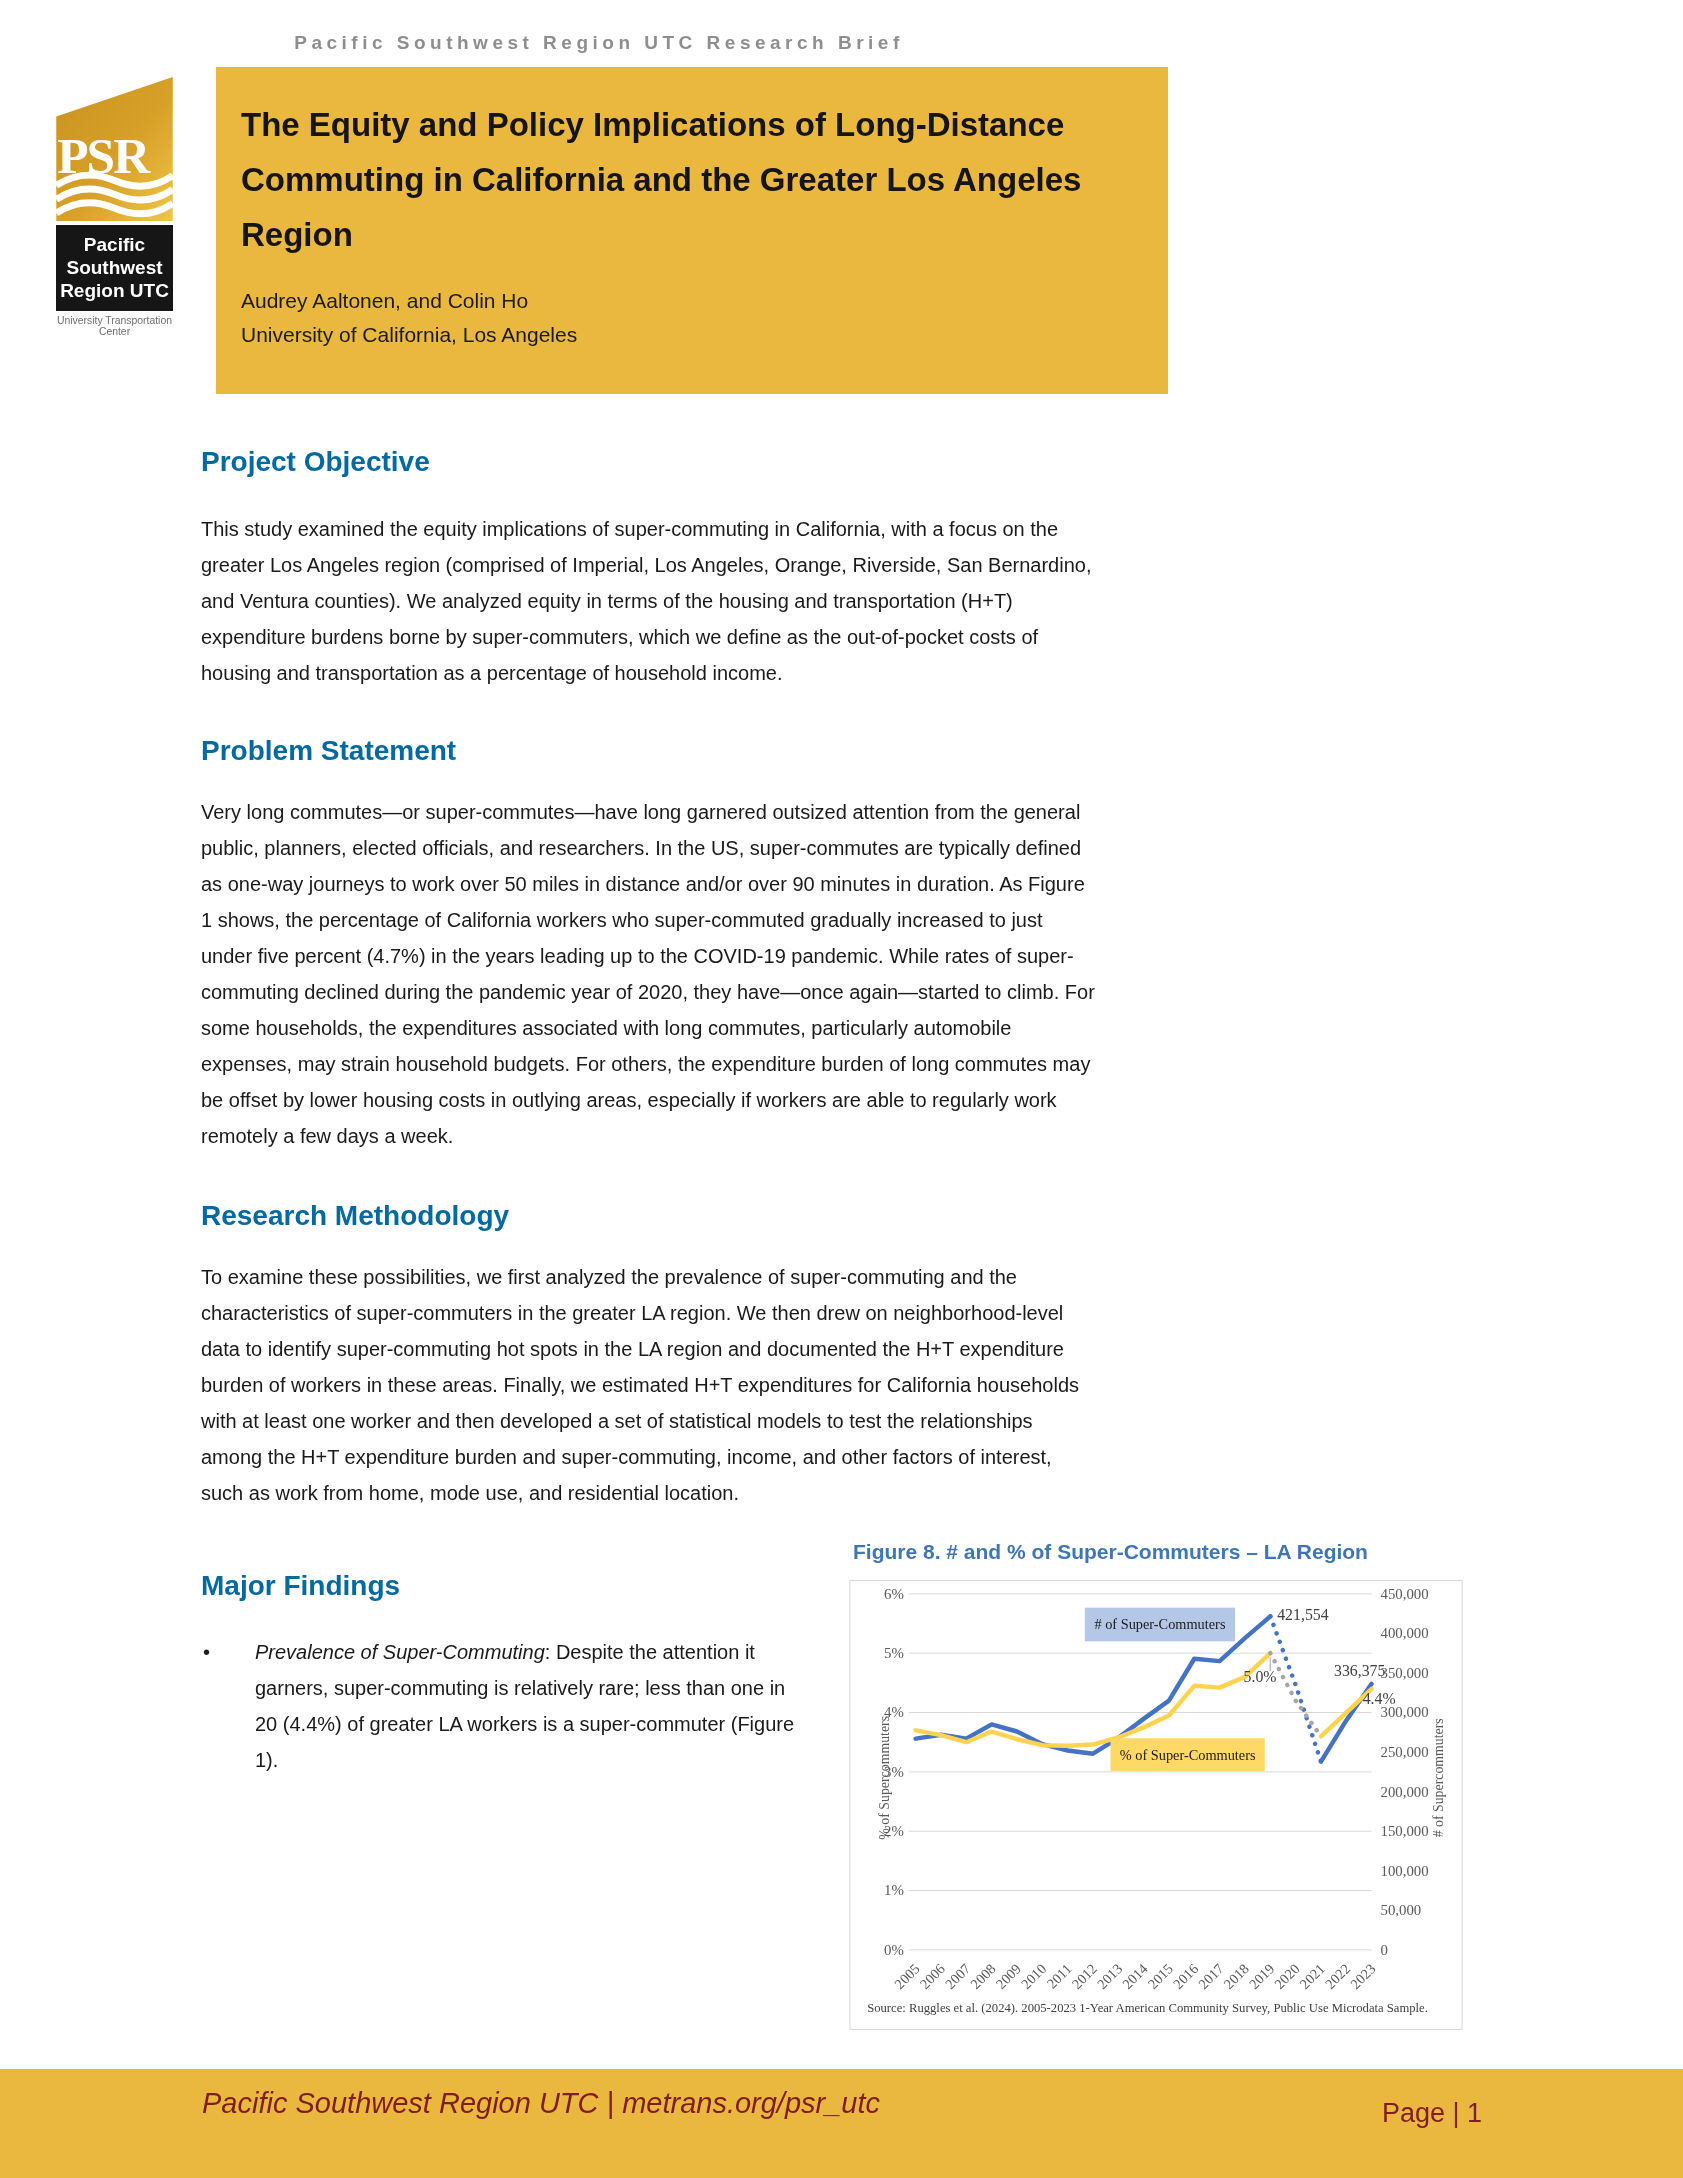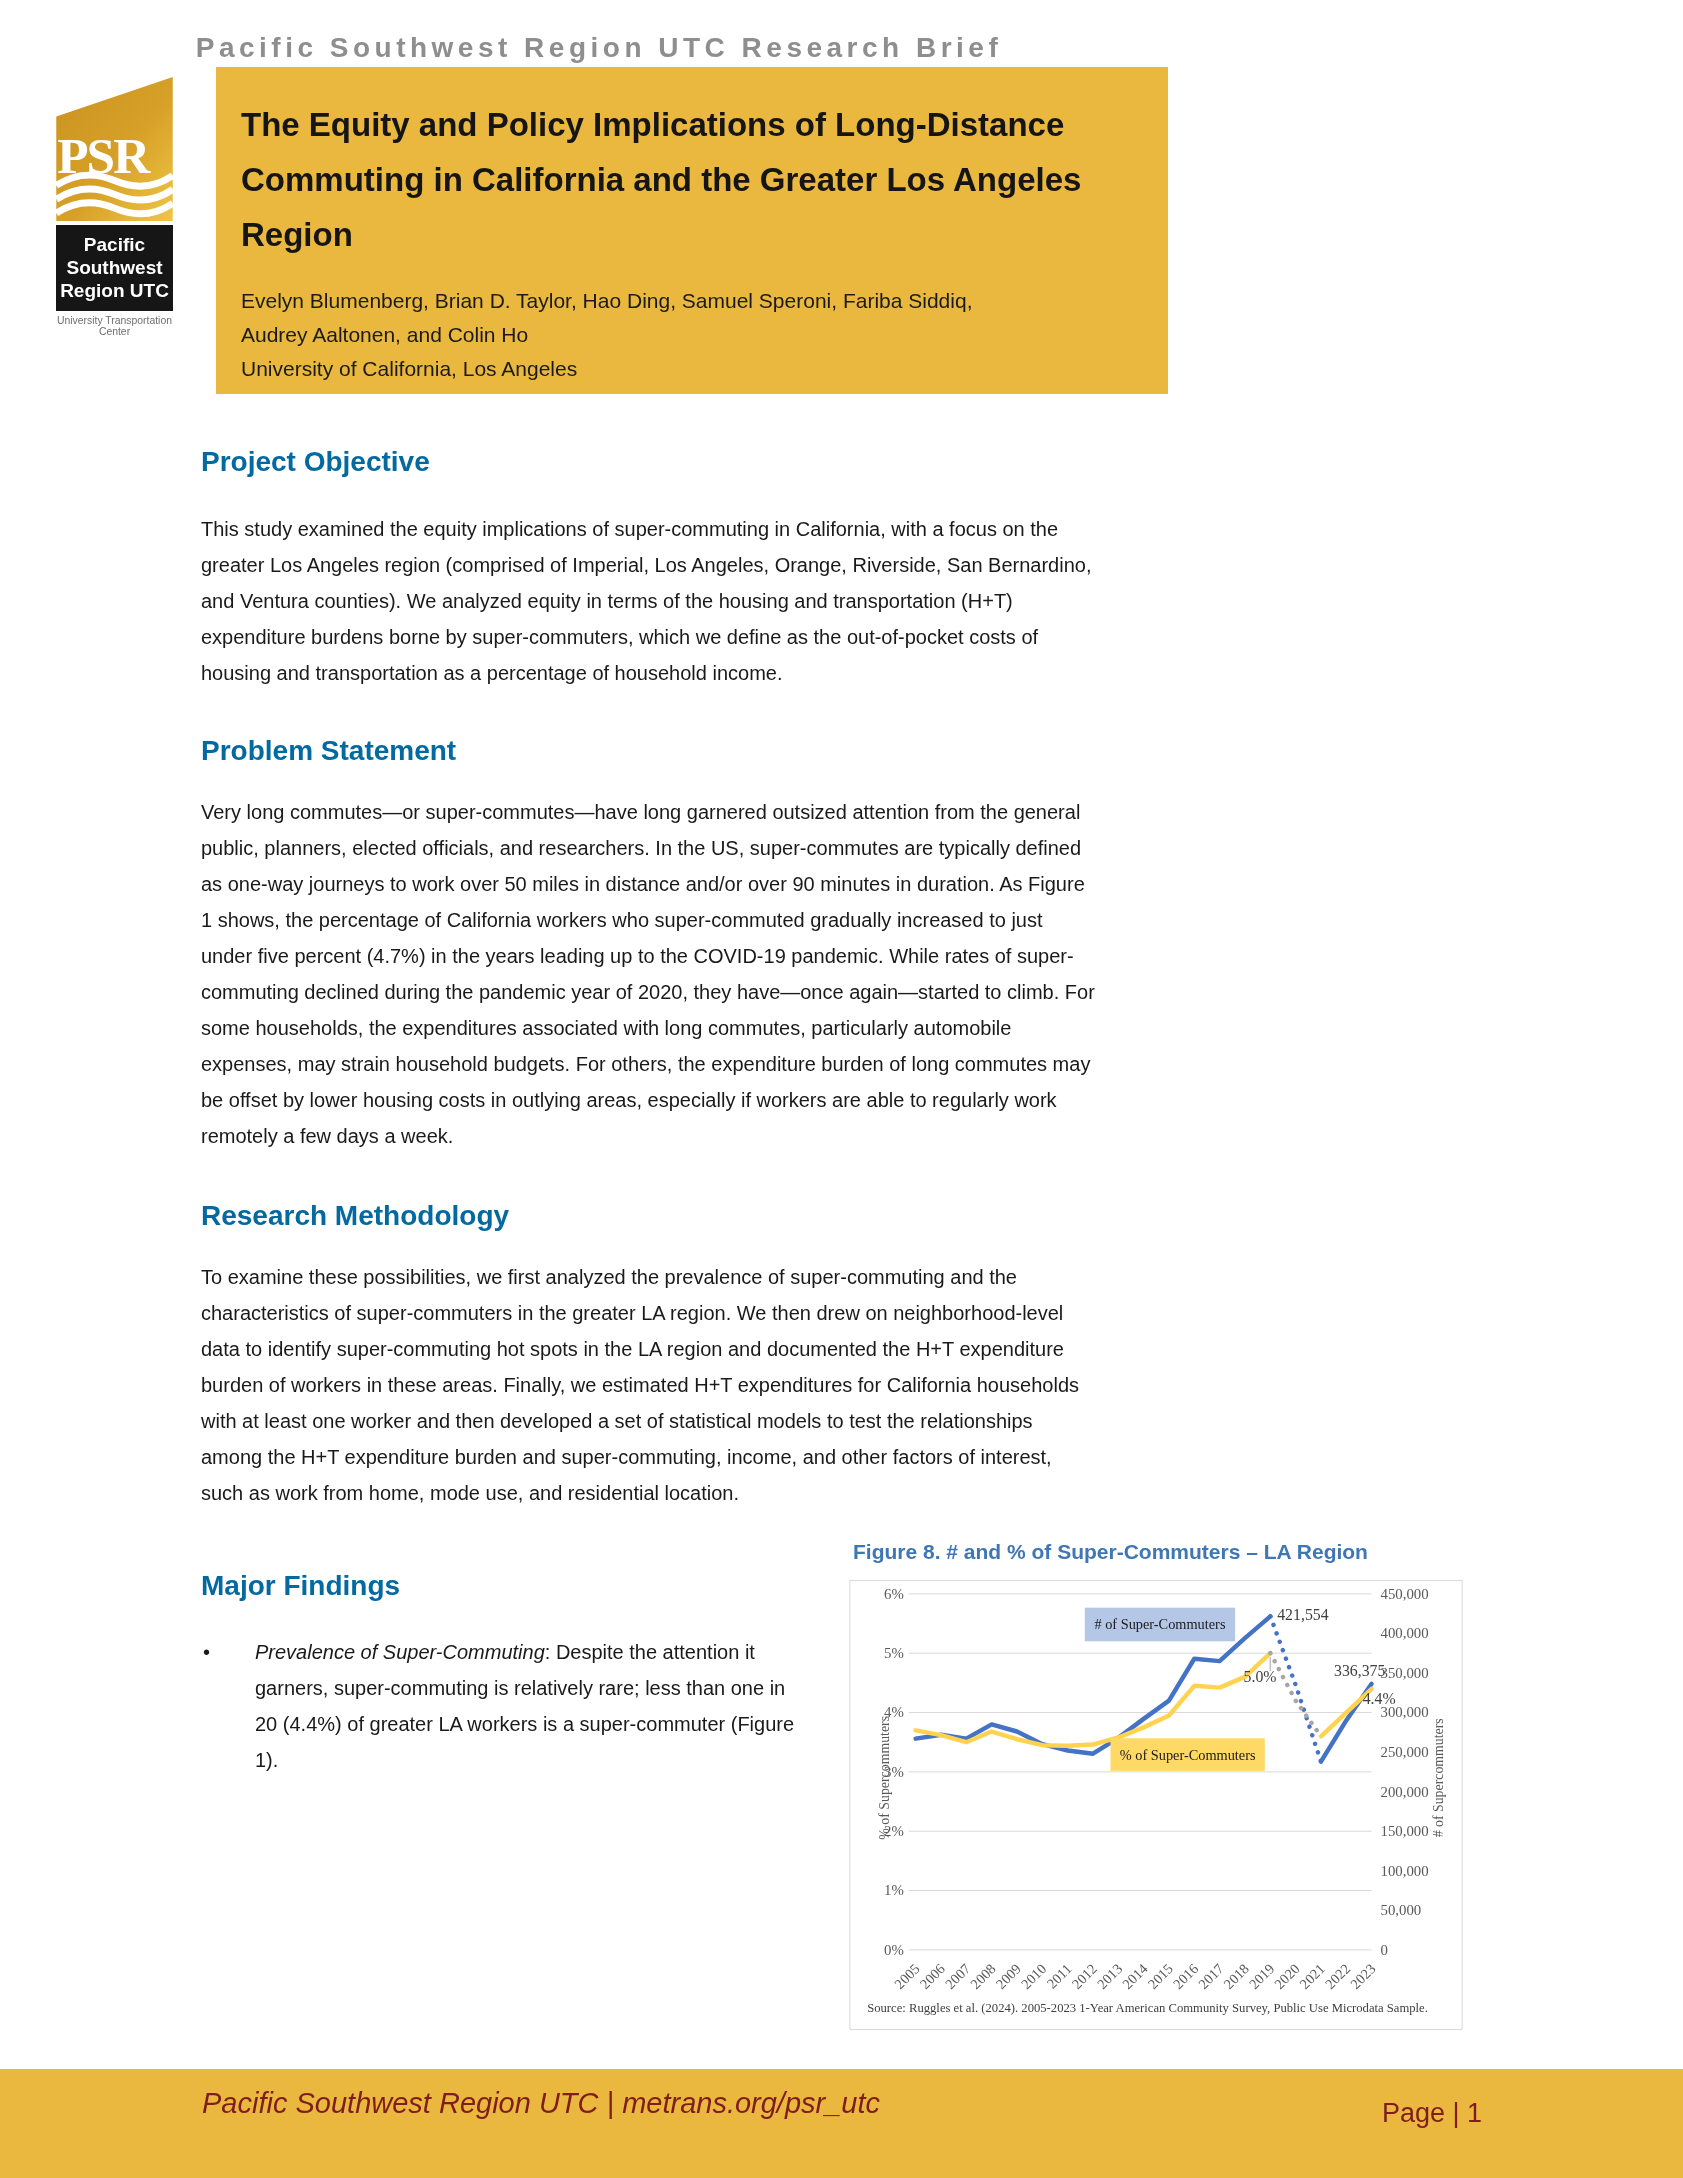--- a/index.html
+++ b/index.html
@@ -1,19 +1,19 @@
 <!DOCTYPE html>
 <html><head>
 <meta charset="utf-8">
 <style>
   html,body{margin:0;padding:0;background:#fff;}
   .page{position:relative;width:1683px;height:2178px;background:#fff;overflow:hidden;
         font-family:"Liberation Sans",sans-serif;color:#1a1a1a;}
   .kicker{position:absolute;top:32px;left:0;width:1198px;text-align:center;
-          font-size:28px;font-weight:bold;letter-spacing:4.5px;color:#8e8e8e;}
+          font-size:19px;font-weight:bold;letter-spacing:4.5px;color:#8e8e8e;}
   
   .logo{position:absolute;left:56px;top:71px;width:117px;}
   .logo-black{width:117px;background:#161616;color:#fff;text-align:center;
               font-weight:bold;font-size:19px;line-height:23px;padding:8px 0 9px 0;}
   .logo-tag{width:117px;text-align:center;font-size:10.4px;color:#6f6f6f;margin-top:4px;}
   
   .banner{position:absolute;left:216px;top:67px;width:952px;height:327px;background:#EAB73F;
           box-sizing:border-box;padding:30px 0 0 25px;}
   .banner-title{font-size:33px;line-height:55px;font-weight:bold;color:#151515;}
   .banner-authors{margin-top:22px;font-size:21px;line-height:34px;color:#1b1b1b;}
@@ -63,21 +63,20 @@
     </div>
     <div class="logo-tag">University Transportation Center</div>
   </div>
 
   <div class="banner">
     <div class="banner-title">
       <div>The Equity and Policy Implications of Long-Distance</div>
       <div>Commuting in California and the Greater Los Angeles Region</div>
     </div>
     <div class="banner-authors">
-      <div>Evelyn Blumenberg, Brian D. Taylor, Hao Ding, Samuel Speroni, Fariba Siddiq,</div>
       <div>Audrey Aaltonen, and Colin Ho</div>
       <div>University of California, Los Angeles</div>
     </div>
   </div>
 
   <div class="h2" style="top:446px;">Project Objective</div>
   <div class="para" style="top:511px;">This study examined the equity implications of super-commuting in California, with a focus on the greater Los Angeles region (comprised of Imperial, Los Angeles, Orange, Riverside, San Bernardino, and Ventura counties).  We analyzed equity in terms of the housing and transportation (H+T) expenditure burdens borne by super-commuters, which we define as the out-of-pocket costs of housing and transportation as a percentage of household income.</div>
 
   <div class="h2" style="top:735px;">Problem Statement</div>
   <div class="para" style="top:794px;">Very long commutes—or super-commutes—have long garnered outsized attention from the general public, planners, elected officials, and researchers. In the US, super-commutes are typically defined as one-way journeys to work over 50 miles in distance and/or over 90 minutes in duration.  As Figure 1 shows, the percentage of California workers who super-commuted gradually increased to just under five percent (4.7%) in the years leading up to the COVID-19 pandemic. While rates of super-commuting declined during the pandemic year of 2020, they have—once again—started to climb.  For some households, the expenditures associated with long commutes, particularly automobile expenses, may strain household budgets. For others, the expenditure burden of long commutes may be offset by lower housing costs in outlying areas, especially if workers are able to regularly work remotely a few days a week.</div>

